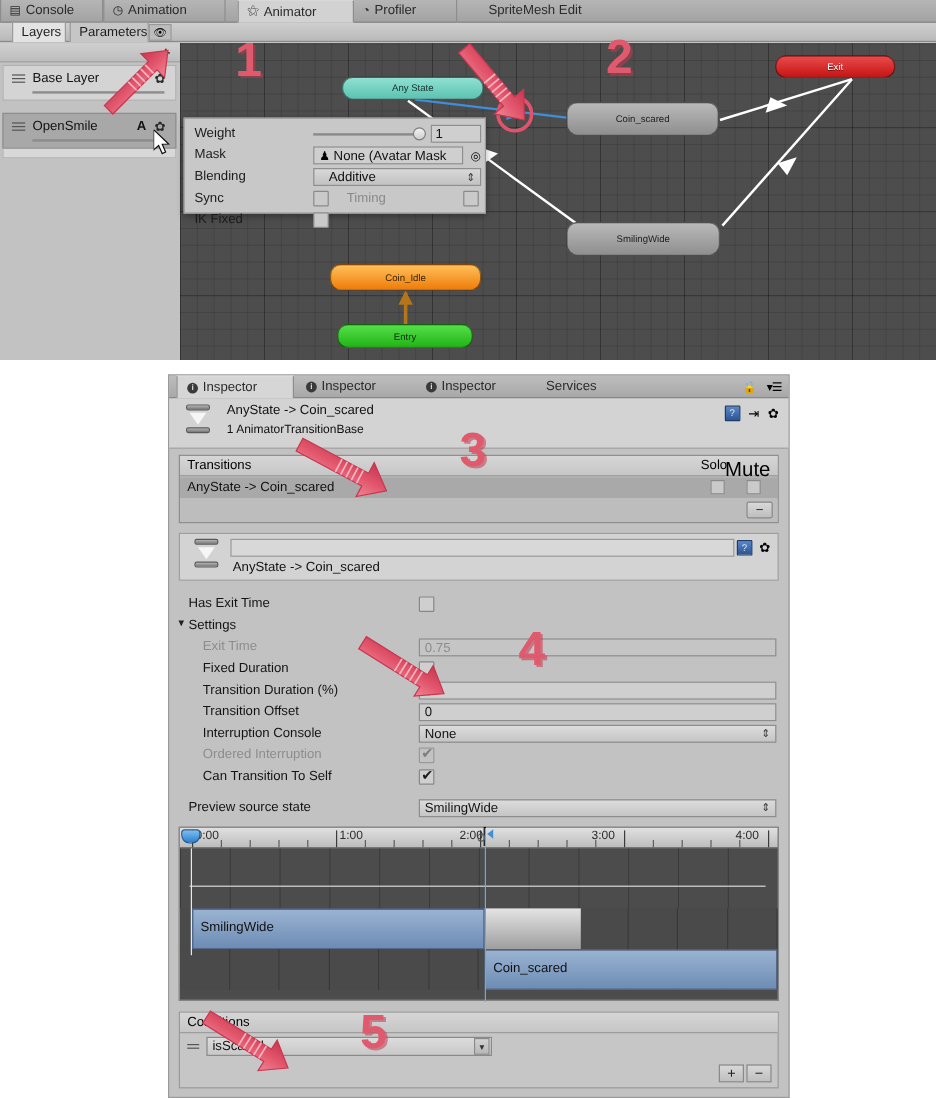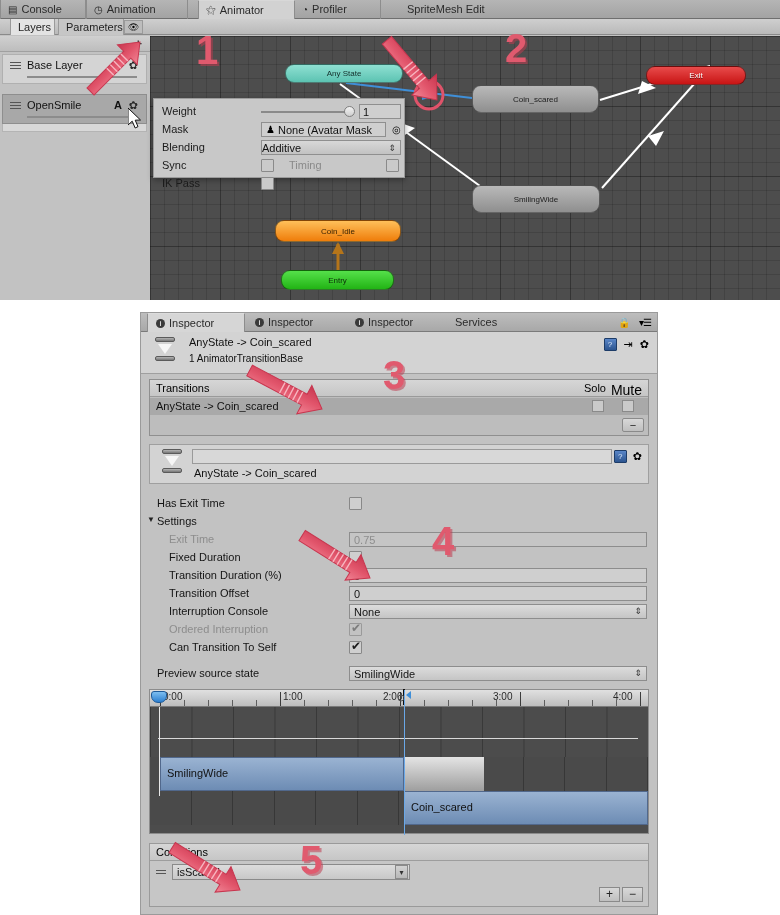--- a/index.html
+++ b/index.html
@@ -84,40 +84,40 @@
       linear-gradient(to bottom, rgba(0,0,0,0.22) 1px, transparent 1px);
     background-size: 14px 14px, 14px 14px, 70px 70px, 70px 70px;
     overflow:hidden;
   }
   .node {
     position:absolute; border-radius:9px; display:flex; align-items:center; justify-content:center;
     font-size:8px; color:#fff; text-shadow:0 1px 0 rgba(0,0,0,0.55);
     border:1px solid rgba(0,0,0,0.45);
   }
   .node.any   { background:linear-gradient(#8fe0d2,#5cc3b2); color:#14302c; text-shadow:none; }
-  .node.exit  { background:linear-gradient(#e84b4b,#c81414);margin-top:20px; }
+  .node.exit  { background:linear-gradient(#e84b4b,#c81414); }
   .node.entry { background:linear-gradient(#55e04a,#22b415); color:#0c2c08; text-shadow:none; }
   .node.idle  { background:linear-gradient(#ffc05a,#ef7d0a); color:#3a2202; text-shadow:none; }
   .node.gray  { background:linear-gradient(#b9b9b9,#8f8f8f); color:#1d1d1d; text-shadow:none; }
 
   
   #layer-settings {
     position:absolute; left:153px; top:98px; width:252px; height:80px;
     background:#c8c8c8; border:1px solid #9b9b9b;
     box-shadow:0 2px 6px rgba(0,0,0,0.35);
   }
   .lsrow { position:absolute; left:0; width:252px; height:18px; }
   .lslabel { position:absolute; left:8px; top:2px; font-size:11px; color:#1b1b1b; }
   .lsslider { position:absolute; left:107px; top:8px; width:90px; height:2px; background:#8a8a8a; }
   .lsknob { position:absolute; left:190px; top:3px; width:11px; height:11px; border-radius:50%;
             background:linear-gradient(#f2f2f2,#cfcfcf); border:1px solid #7f7f7f; }
   .lsfield { position:absolute; top:1px; height:15px; background:#cfcfcf; border:1px solid #8f8f8f;
              font-size:11px; color:#111; padding:0 3px; line-height:14px; overflow:hidden; white-space:nowrap; }
   .lspopup { position:absolute; top:1px; height:15px; background:linear-gradient(#d8d8d8,#c2c2c2);
-             border:1px solid #8f8f8f; font-size:11px; color:#111; padding:0 0; line-height:14px; }
+             border:1px solid #8f8f8f; font-size:11px; color:#111; padding:0 12px; line-height:14px; }
   .lspopup .arr { position:absolute; right:4px; top:2px; font-size:9px; line-height:10px; color:#333; }
   .lscheck { position:absolute; top:2px; width:13px; height:13px; background:#cacaca;
              border:1px solid #8a8a8a; border-radius:1px; }
   .lsobj-icon { position:absolute; left:112px; top:3px; font-size:10px; }
   .lsdim { color:#8a8a8a; }
 
   
   #inspector { position:absolute; left:140px; top:312px; width:518px; height:603px;
                background:#c2c2c2; border:1px solid #9a9a9a; }
   #insp-tabbar { position:absolute; left:0; top:0; width:516px; height:19px;
@@ -141,21 +141,21 @@
   .hdr-icons { position:absolute; right:8px; top:6px; display:flex; gap:7px; align-items:center; }
   .bookico { width:13px;height:13px;background:linear-gradient(#5a86c8,#2c5590); border:1px solid #1d3c68; border-radius:1px;
              color:#dce8f8; font-size:8px; text-align:center; line-height:12px; }
 
   #transitions-box { position:absolute; left:8px; top:66px; width:500px; height:57px;
                      background:#bdbdbd; border:1px solid #8f8f8f; }
   #transitions-head { position:absolute; left:0; top:0; width:498px; height:17px;
                       background:linear-gradient(#d6d6d6,#c6c6c6); border-bottom:1px solid #9a9a9a; }
   #transitions-head .lbl { position:absolute; left:6px; top:2px; font-size:11px; }
   #transitions-head .solo { position:absolute; right:42px; top:2px; font-size:11px; }
-  #transitions-head .mute { position:absolute; right:6px; top:2px; font-size:14px; }
+  #transitions-head .mute { position:absolute; right:6px; top:2px; font-size:17px; }
   #transition-row { position:absolute; left:0; top:18px; width:498px; height:17px; background:#a9a9a9; }
   #transition-row .lbl { position:absolute; left:6px; top:2px; font-size:11px; color:#111; }
   .rowcheck { position:absolute; top:2px; width:12px; height:12px; background:#cacaca; border:1px solid #8a8a8a; }
   #transitions-footer { position:absolute; left:0; top:36px; width:498px; height:19px; background:#bdbdbd; }
   .minusbtn { position:absolute; right:4px; top:2px; width:22px; height:14px;
               background:linear-gradient(#d8d8d8,#bfbfbf); border:1px solid #8a8a8a; border-radius:2px;
               font-size:11px; line-height:12px; text-align:center; color:#222; }
 
   #subasset-box { position:absolute; left:8px; top:131px; width:500px; height:40px;
                   background:#d3d3d3; border:1px solid #9f9f9f; }
@@ -368,21 +368,21 @@
         <span class="arr">⇕</span>
       </div>
     </div>
     <div class="lsrow" style="top:58px;">
       <span class="lslabel">Sync</span>
       <div class="lscheck" style="left:107px;"></div>
       <span class="lslabel lsdim" style="left:135px;">Timing</span>
       <div class="lscheck" style="left:232px;"></div>
     </div>
     <div class="lsrow" style="top:76px;">
-      <span class="lslabel">IK Pass</span>
+      <span class="lslabel">IK Fixed</span>
       <div class="lscheck" style="left:107px;"></div>
     </div>
   </div>
 
   <svg id="cursor" viewBox="0 0 16 22">
     <polygon points="0,0 0,17 4.2,13.2 7.2,20 10,18.6 7.2,12.2 12.5,12" fill="#ffffff" stroke="#111" stroke-width="1"></polygon>
   </svg>
 </div>
 
 <div id="inspector">

